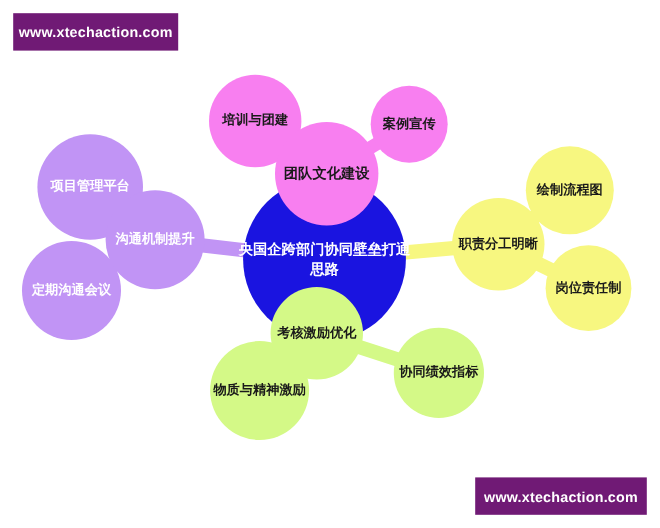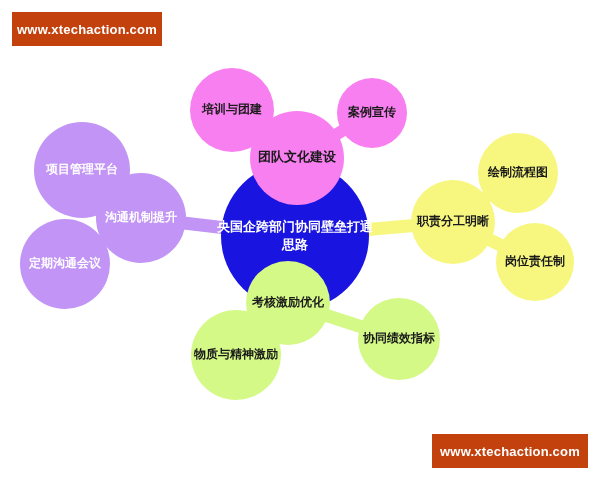--- a/index.html
+++ b/index.html
@@ -21,21 +21,21 @@
   #mindmap-svg {
     position: absolute;
     left: 0;
     top: 0;
     width: 600px;
     height: 480px;
     display: block;
   }
   .watermark {
     position: absolute;
-    background: #c2410c;
+    background: #701a75;
     color: #ffffff;
     font-family: "Liberation Sans", "DejaVu Sans", sans-serif;
     font-size: 13px;
     font-weight: bold;
     letter-spacing: 0.2px;
     display: flex;
     align-items: center;
     justify-content: center;
     white-space: nowrap;
   }

